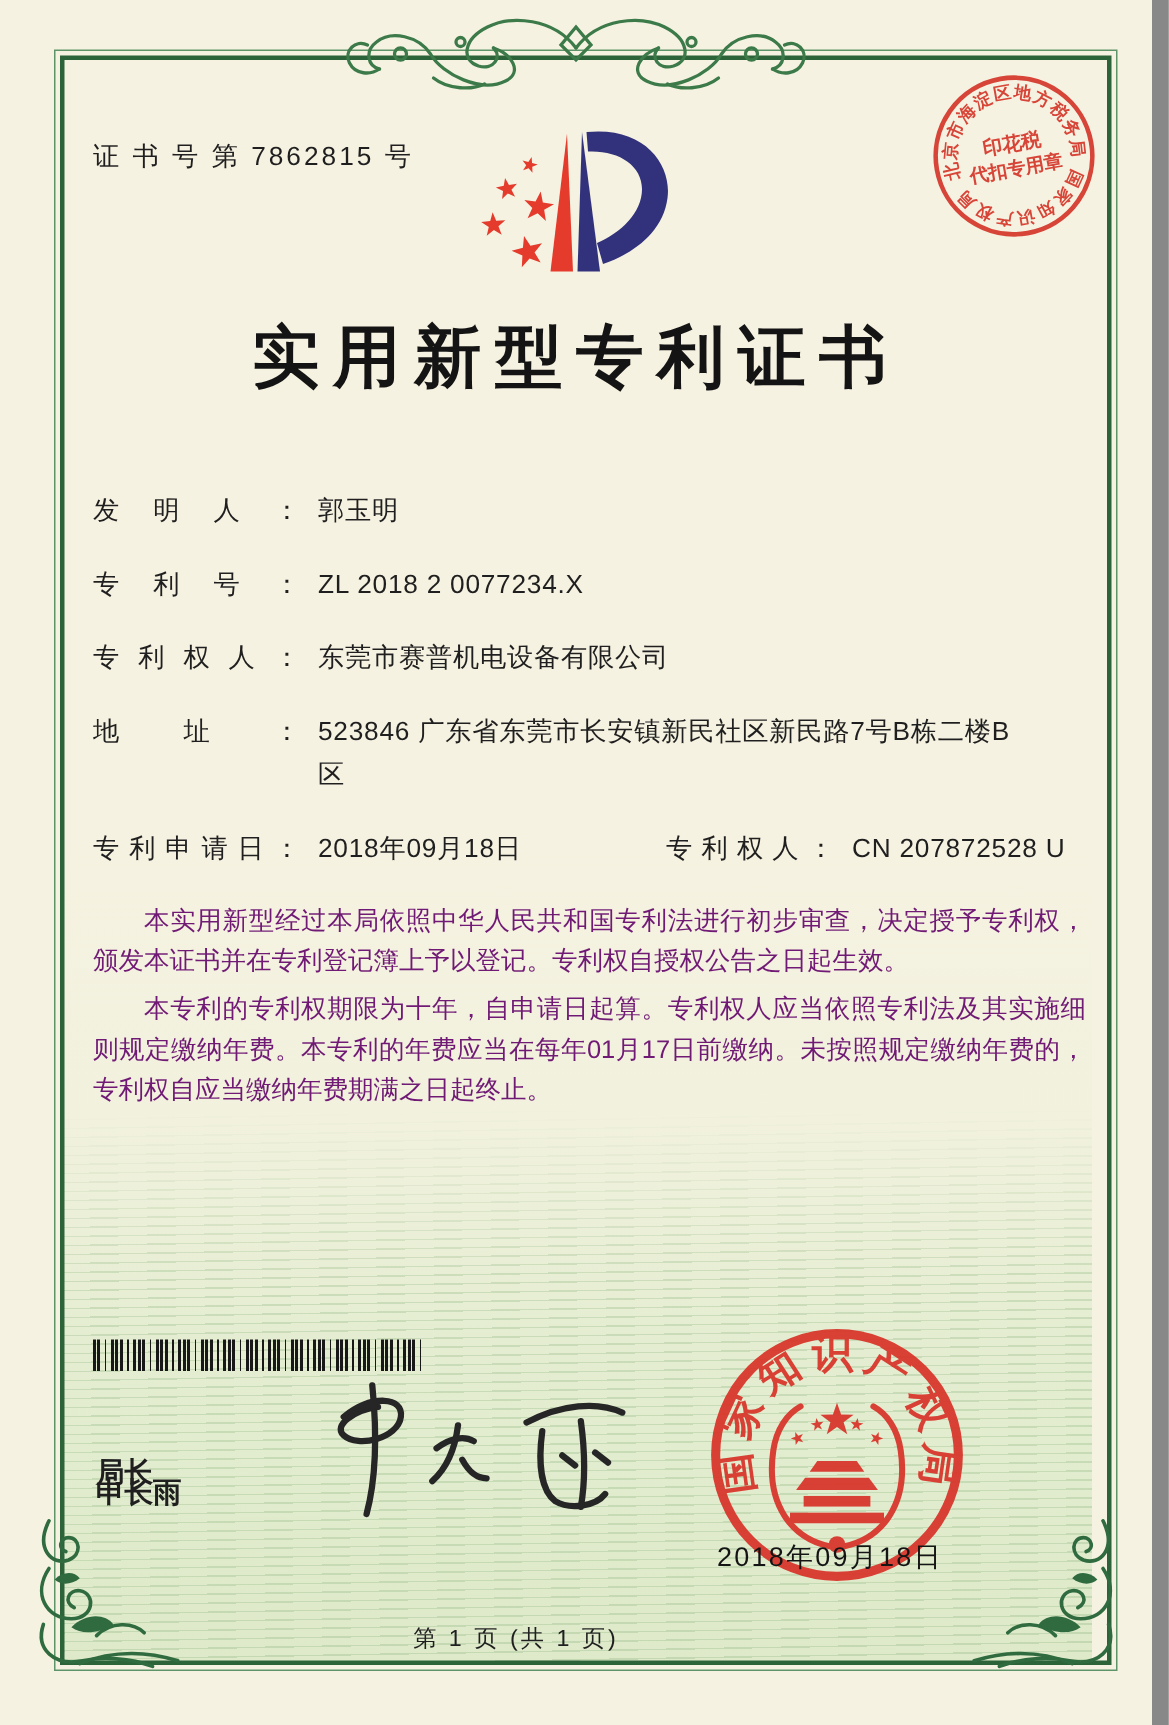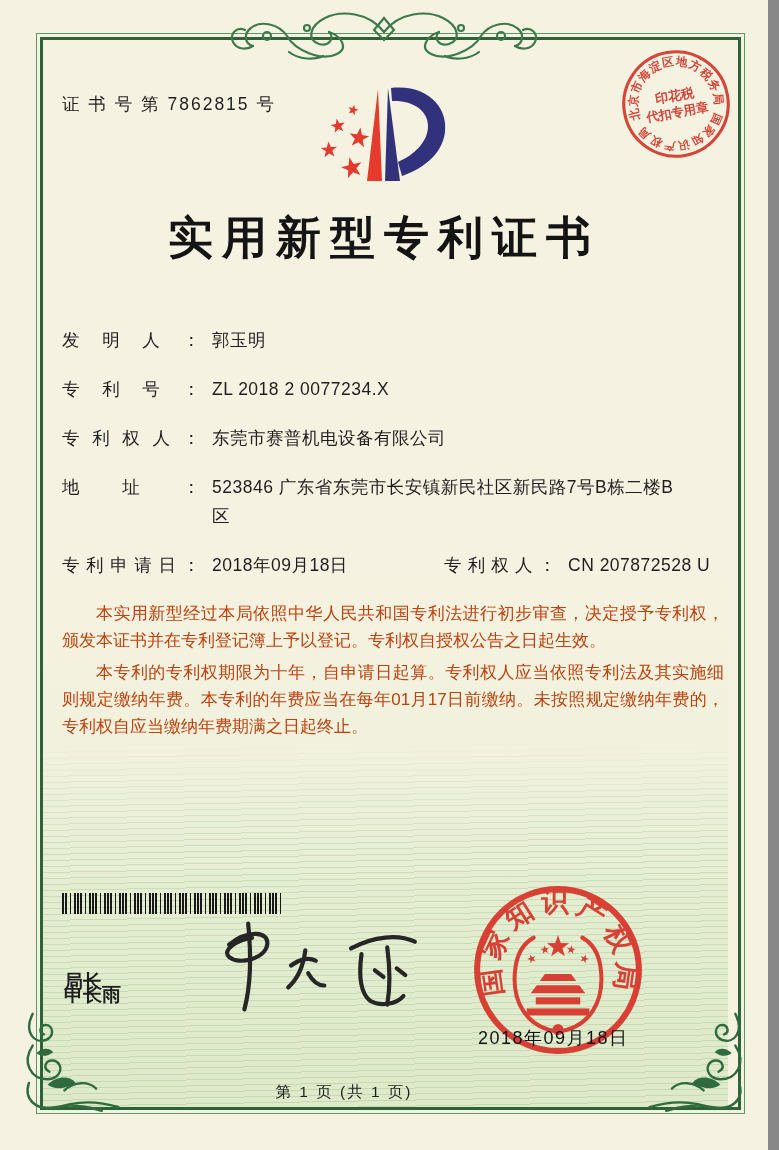--- a/index.html
+++ b/index.html
@@ -58,21 +58,21 @@
     vertical-align:top;
   }
   .fvalue{margin-left:12px;letter-spacing:.5px;}
   .fvalue.addr{display:inline-block;width:472px;vertical-align:top;}
   .row.grant{position:relative;}
   .grant2{position:absolute;left:382px;top:0;}
   .flabel2{display:inline-block;width:112px;text-align:justify;text-align-last:justify;}
   .body-text{margin-top:4px;}
   .body-text p{
     margin:0 0 5px;text-indent:2em;text-align:justify;
-    font-size:17px;line-height:27px;color:#c2410c;
+    font-size:17px;line-height:27px;color:#701a75;
   }
   
   .barcode{
     position:absolute;left:62px;top:893px;width:222px;height:21px;z-index:3;
     background:repeating-linear-gradient(90deg,
       #181818 0 2px, transparent 2px 3px,
       #181818 3px 5px, transparent 5px 8px,
       #181818 8px 9px, transparent 9px 12px,
       #181818 12px 14px, transparent 14px 15px);
   }

